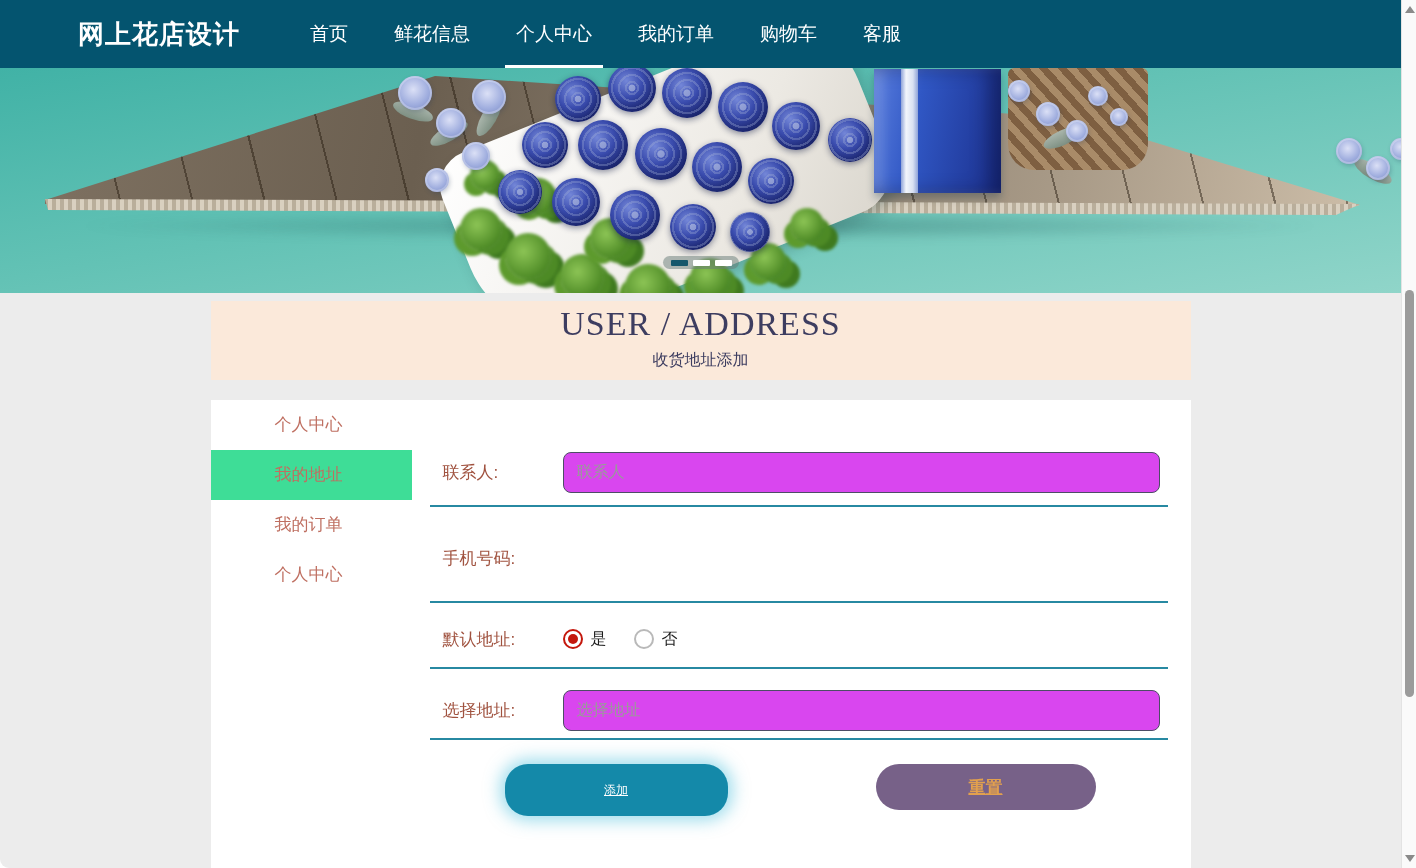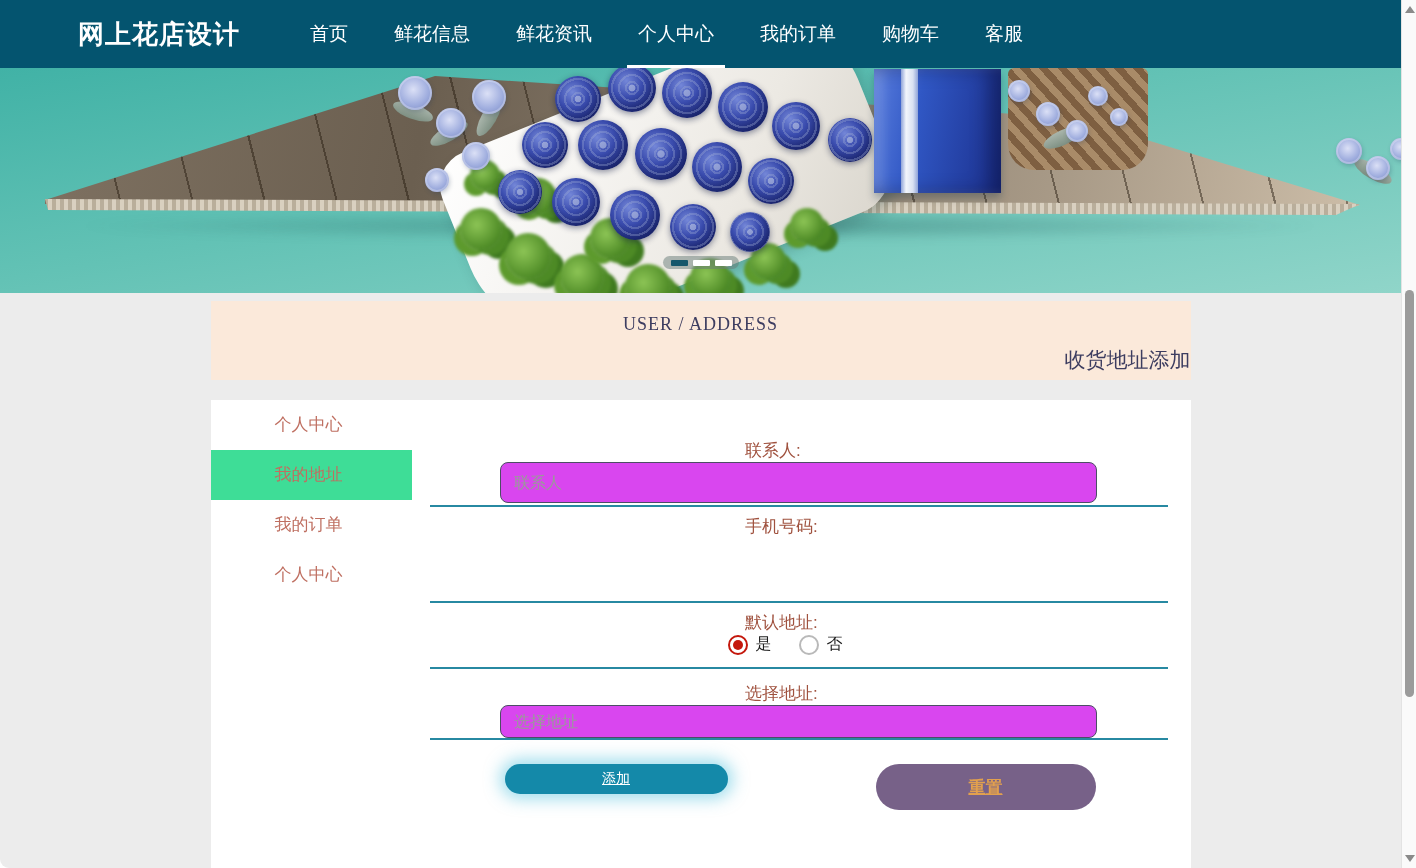--- a/index.html
+++ b/index.html
@@ -63,52 +63,52 @@
   .carousel { position:absolute; left:663px; top:188px; width:76px; height:13px; z-index:10;
     background:rgba(104,124,119,.5); border-radius:7px;
     display:flex; align-items:center; justify-content:center; gap:5px; }
   .dash { width:17px; height:6px; border-radius:1px; background:#fff; cursor:pointer; }
   .dash.active { background:#15576b; }
 
   
   .page-header { width:980px; height:79px; margin:8px auto 0; background:var(--banner-bg,#FBE9DA);
     text-align:center; padding-top:8px;
     font-family:"Liberation Serif","DejaVu Serif",serif; color:var(--banner-text,#3D3D60); }
-  .bc-title { font-size:18px; line-height:30px; letter-spacing:1px; }
-  .bc-subtitle { font-size:21px; line-height:30px; margin-top:6px;text-align:right; }
+  .bc-title { font-size:34px; line-height:30px; letter-spacing:1px; }
+  .bc-subtitle { font-size:16px; line-height:30px; margin-top:6px; }
 
   
   .card { width:980px; min-height:468px; margin:20px auto 0; background:#fff; display:flex; }
   .sidebar { width:201px; flex-shrink:0; padding-top:0; }
   .side-item { height:50px; line-height:50px; padding-left:64px; font-size:17px;
     color:var(--sidebar-text,#BF6F61); cursor:pointer; }
   .side-item.active { background:var(--sidebar-active-bg,#3EDD97); }
 
   .form { width:738px; margin-left:18px; }
-  .form-row { display:flex; align-items:center; border-bottom:2px solid var(--divider,#2789A2);flex-direction:column; }
+  .form-row { display:flex; align-items:center; border-bottom:2px solid var(--divider,#2789A2); }
   .row1 { height:107px; padding-top:39px; }
   .row2 { height:96px;  padding-top:8px; }
   .row3 { height:66px;  padding-top:8px; }
   .row4 { height:71px;  padding-top:13px; }
   .form-row label { width:120px; flex-shrink:0; margin-left:13px;
     color:var(--label-text,#A0523F); font-size:17px; }
   .text-input { width:597px; height:41px; border:1px solid var(--input-border,#4D4D66);
     border-radius:8px; padding:0 13px; font-size:16px; color:#333; outline:none; background:#d946ef; }
   .text-input::placeholder { color:#9a9a9a; }
   .radio-group { display:flex; align-items:center; }
   .radio { width:20px; height:20px; border-radius:50%; border:2px solid #b9b9b9;
     background:#fff; display:inline-block; position:relative; cursor:pointer; flex-shrink:0; }
   .radio.checked { border-color:var(--radio-checked,#C4170C); }
   .radio.checked::after { content:""; position:absolute; inset:3px; border-radius:50%;
     background:var(--radio-checked,#C4170C); }
   .radio-label { font-size:16px; color:#1c1c1c; margin:0 27px 0 8px; }
 
   .button-row { display:flex; margin-top:24px; padding-left:75px; }
-  .btn-add { width:223px; height:30px; border-radius:23px; border:none; cursor:pointer;
-    background:var(--add-button-bg,#1489A9); color:#fff; font-size:14px;
+  .btn-add { width:223px; height:52px; border-radius:23px; border:none; cursor:pointer;
+    background:var(--add-button-bg,#1489A9); color:#fff; font-size:12px;
     box-shadow:0 0 16px 5px rgba(70,190,220,.5);
     font-family:"Liberation Sans","DejaVu Sans",sans-serif;text-decoration:underline; }
   .btn-reset { width:220px; height:46px; border-radius:23px; border:none; cursor:pointer;
     margin-left:148px; background:var(--reset-button-bg,#776188);
     color:var(--reset-button-text,#E2A04E); font-size:17px; font-weight:bold;
     text-decoration:underline; font-family:"Liberation Sans","DejaVu Sans",sans-serif; }
 
   
   .scrollbar { position:absolute; right:0; top:0; width:15px; height:868px; z-index:50;
     background:#fafafa; border-left:1px solid #e3e3e3; cursor:pointer; }
@@ -123,21 +123,20 @@
 <body>
 
 <div class="viewport">
   <div class="page">
 
     <header class="navbar">
       <div class="brand">网上花店设计</div>
       <nav class="nav-menu">
         <a class="nav-item">首页</a>
         <a class="nav-item">鲜花信息</a>
-        <a class="nav-item">鲜花资讯</a>
         <a class="nav-item active">个人中心</a>
         <a class="nav-item">我的订单</a>
         <a class="nav-item">购物车</a>
         <a class="nav-item">客服</a>
       </nav>
     </header>
 
     <section class="hero">
       <div class="table-shadow"></div>
       <div class="wood"></div>

